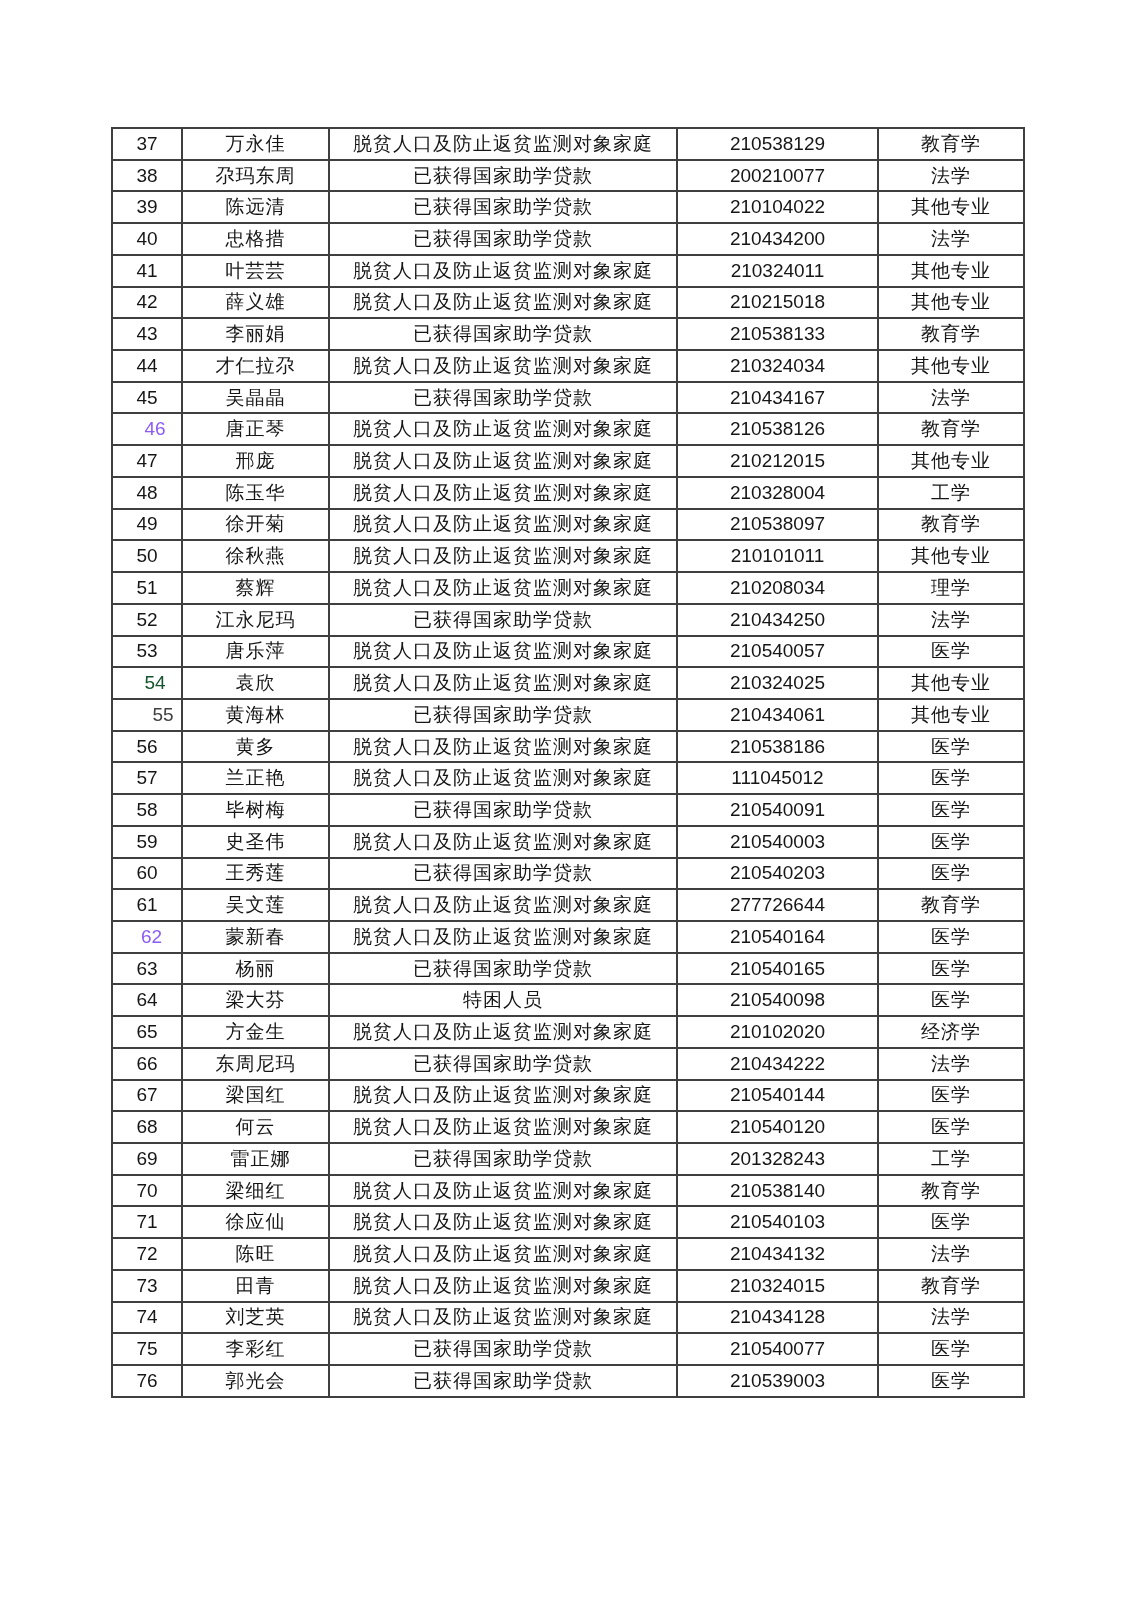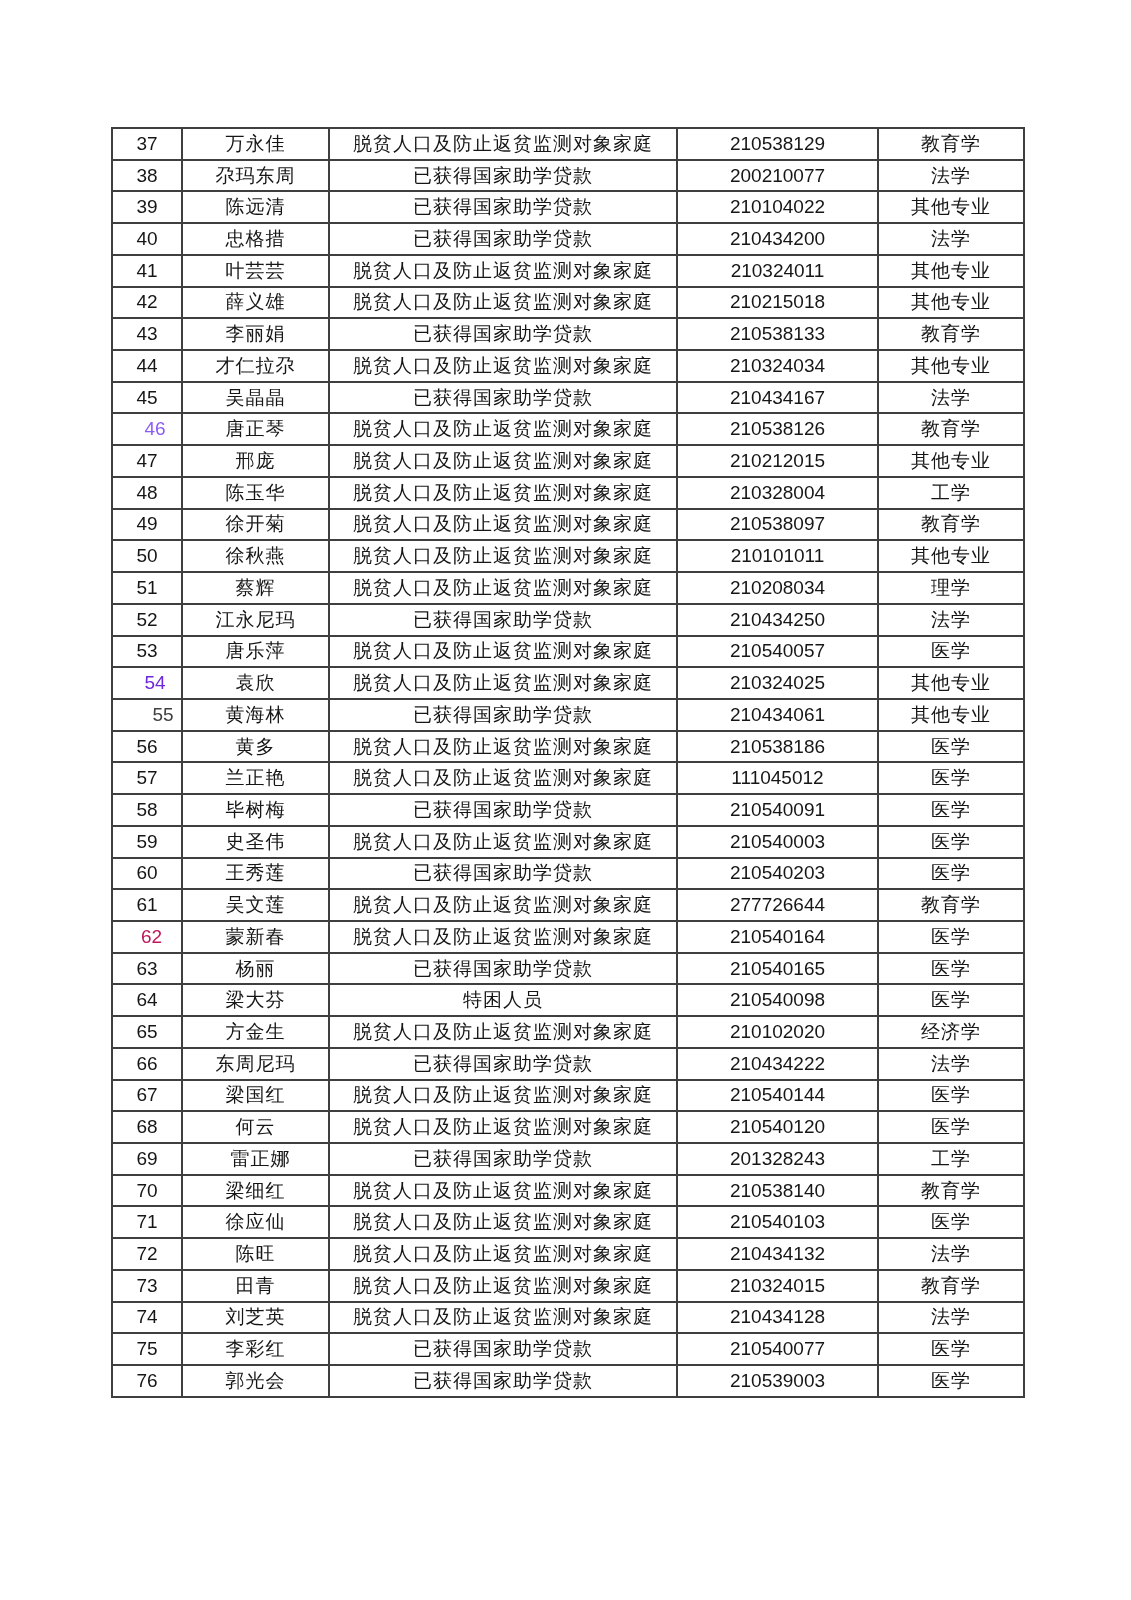--- a/index.html
+++ b/index.html
@@ -168,21 +168,21 @@
           <td class="col-major" style="border-color: rgb(63, 63, 63); color: rgb(22, 22, 22);">法学</td>
         </tr>
         <tr>
           <td class="col-no" style="border-color: rgb(63, 63, 63); color: rgb(22, 22, 22);">53</td>
           <td class="col-name" style="border-color: rgb(63, 63, 63); color: rgb(22, 22, 22);">唐乐萍</td>
           <td class="col-category" style="border-color: rgb(63, 63, 63); color: rgb(22, 22, 22);">脱贫人口及防止返贫监测对象家庭</td>
           <td class="col-id" style="border-color: rgb(63, 63, 63); color: rgb(22, 22, 22);">210540057</td>
           <td class="col-major" style="border-color: rgb(63, 63, 63); color: rgb(22, 22, 22);">医学</td>
         </tr>
         <tr>
-          <td class="col-no" style="border-color: rgb(63, 63, 63); color: #6d28d9; padding-left: 16px;">54</td>
+          <td class="col-no" style="border-color: rgb(63, 63, 63); color: #14532d; padding-left: 16px;">54</td>
           <td class="col-name" style="border-color: rgb(63, 63, 63); color: rgb(22, 22, 22);">袁欣</td>
           <td class="col-category" style="border-color: rgb(63, 63, 63); color: rgb(22, 22, 22);">脱贫人口及防止返贫监测对象家庭</td>
           <td class="col-id" style="border-color: rgb(63, 63, 63); color: rgb(22, 22, 22);">210324025</td>
           <td class="col-major" style="border-color: rgb(63, 63, 63); color: rgb(22, 22, 22);">其他专业</td>
         </tr>
         <tr>
           <td class="col-no" style="border-color: rgb(63, 63, 63); color: #404040; padding-left: 32px;">55</td>
           <td class="col-name" style="border-color: rgb(63, 63, 63); color: rgb(22, 22, 22);">黄海林</td>
           <td class="col-category" style="border-color: rgb(63, 63, 63); color: rgb(22, 22, 22);">已获得国家助学贷款</td>
           <td class="col-id" style="border-color: rgb(63, 63, 63); color: rgb(22, 22, 22);">210434061</td>
@@ -224,21 +224,21 @@
           <td class="col-major" style="border-color: rgb(63, 63, 63); color: rgb(22, 22, 22);">医学</td>
         </tr>
         <tr>
           <td class="col-no" style="border-color: rgb(63, 63, 63); color: rgb(22, 22, 22);">61</td>
           <td class="col-name" style="border-color: rgb(63, 63, 63); color: rgb(22, 22, 22);">吴文莲</td>
           <td class="col-category" style="border-color: rgb(63, 63, 63); color: rgb(22, 22, 22);">脱贫人口及防止返贫监测对象家庭</td>
           <td class="col-id" style="border-color: rgb(63, 63, 63); color: rgb(22, 22, 22);">277726644</td>
           <td class="col-major" style="border-color: rgb(63, 63, 63); color: rgb(22, 22, 22);">教育学</td>
         </tr>
         <tr>
-          <td class="col-no" style="border-color: rgb(63, 63, 63); color: #be185d; padding-left: 9px;">62</td>
+          <td class="col-no" style="border-color: rgb(63, 63, 63); color: #8b5cf6; padding-left: 9px;">62</td>
           <td class="col-name" style="border-color: rgb(63, 63, 63); color: rgb(22, 22, 22);">蒙新春</td>
           <td class="col-category" style="border-color: rgb(63, 63, 63); color: rgb(22, 22, 22);">脱贫人口及防止返贫监测对象家庭</td>
           <td class="col-id" style="border-color: rgb(63, 63, 63); color: rgb(22, 22, 22);">210540164</td>
           <td class="col-major" style="border-color: rgb(63, 63, 63); color: rgb(22, 22, 22);">医学</td>
         </tr>
         <tr>
           <td class="col-no" style="border-color: rgb(63, 63, 63); color: rgb(22, 22, 22);">63</td>
           <td class="col-name" style="border-color: rgb(63, 63, 63); color: rgb(22, 22, 22);">杨丽</td>
           <td class="col-category" style="border-color: rgb(63, 63, 63); color: rgb(22, 22, 22);">已获得国家助学贷款</td>
           <td class="col-id" style="border-color: rgb(63, 63, 63); color: rgb(22, 22, 22);">210540165</td>

